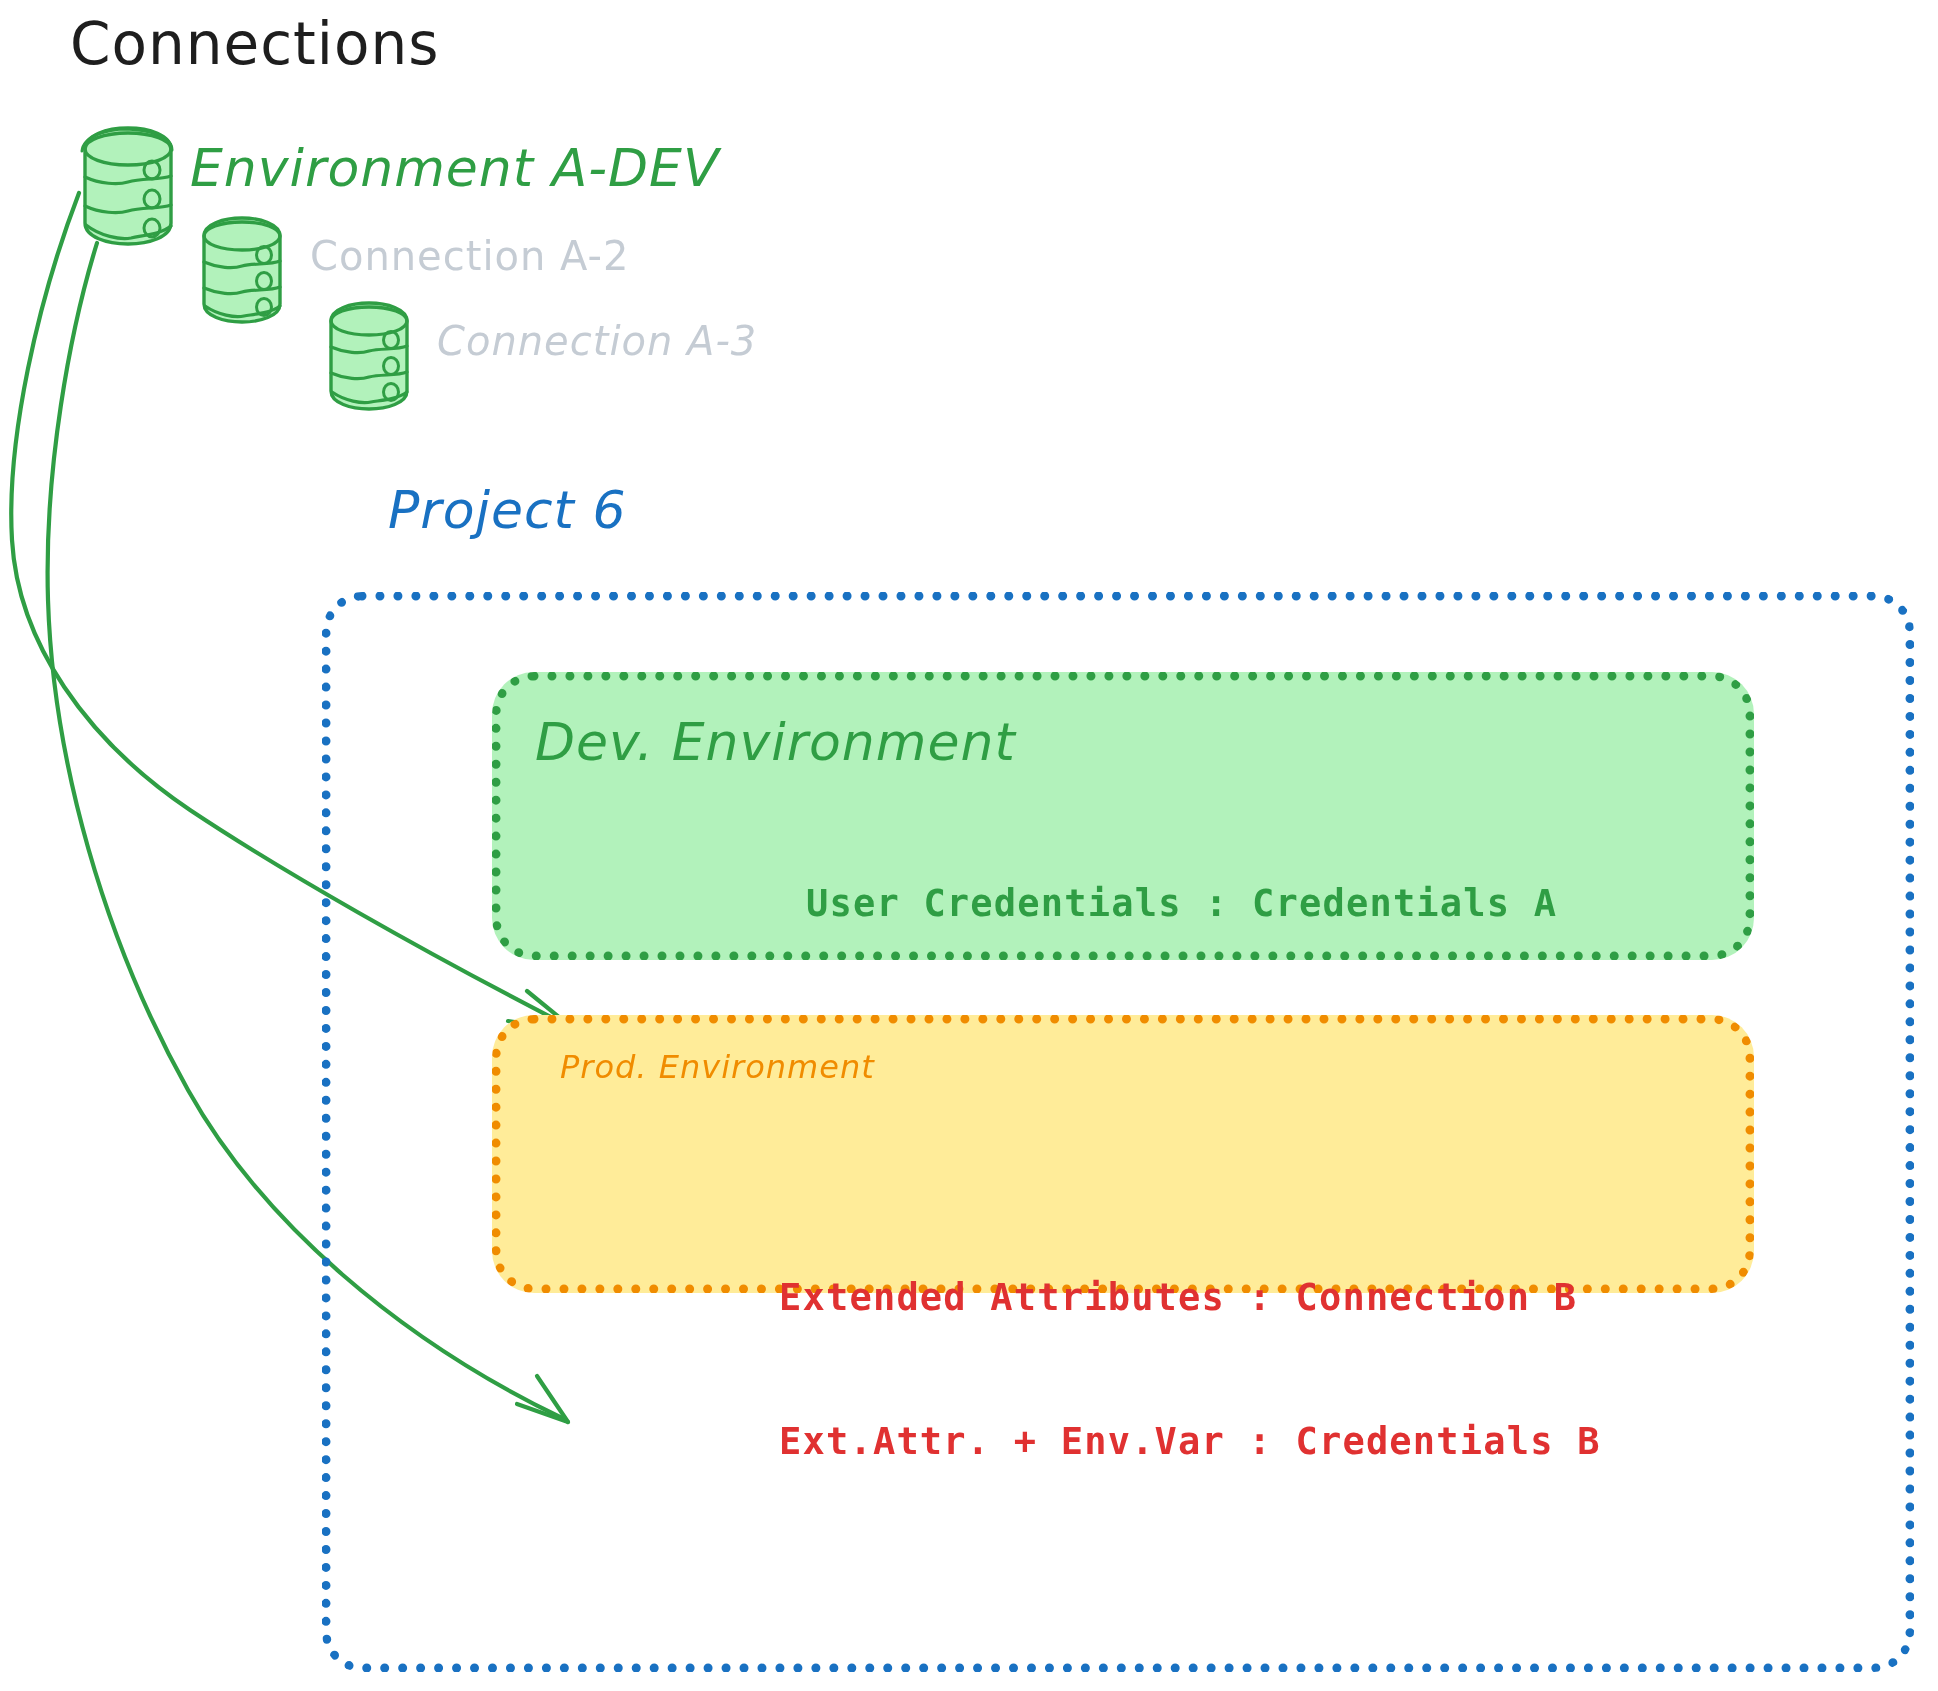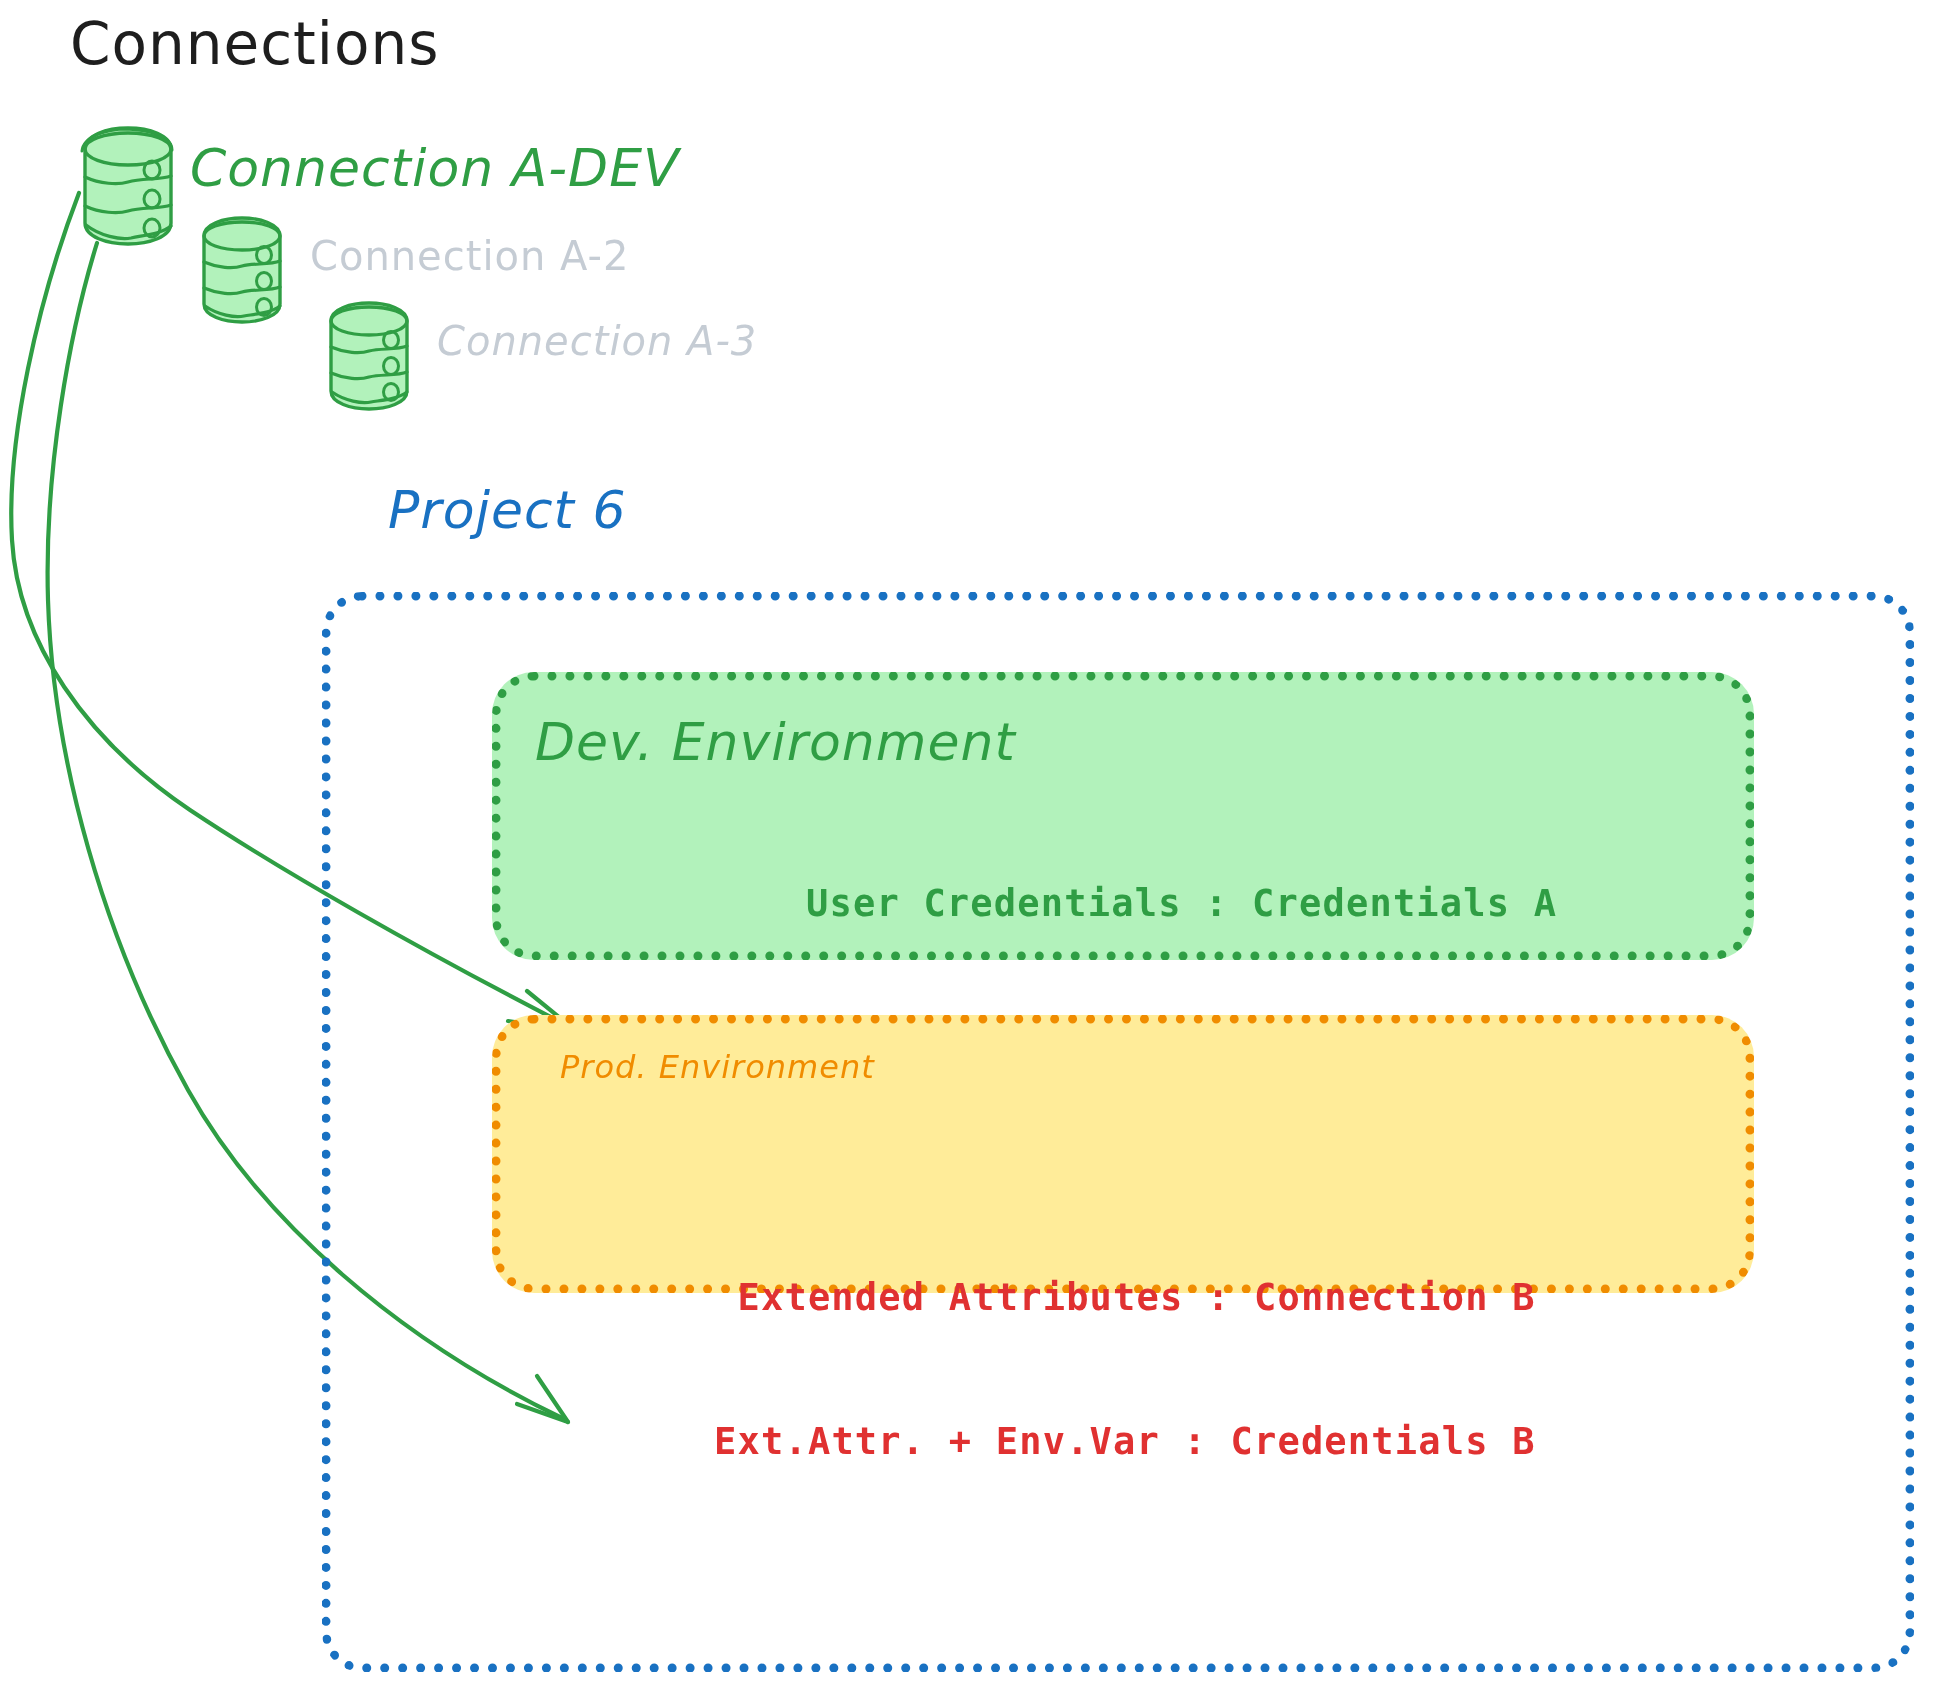--- a/index.html
+++ b/index.html
@@ -122,27 +122,26 @@
   }
 
   #dev-cred-line {
     left: 806px;
     top: 882px;
     font-size: 37px;
     color: #2f9e44;
     letter-spacing: 1.2px;
   }
   #prod-lines {
-    left: 714px;
+    left: 779px;
     top: 1178px;
     font-size: 37px;
     color: #e03131;
     line-height: 48px;
     letter-spacing: 1.2px;
-    text-align: right;
   }
 
   
   #overlay {
     left: 0;
     top: 0;
     width: 1938px;
     height: 1691px;
     pointer-events: none;
   }
@@ -224,21 +223,21 @@
     <g>
       <path d="M97 243
                C70 330 44 470 48 600
                C53 760 104 940 188 1090
                C262 1222 400 1340 562 1418" fill="none" stroke="#2f9e44" stroke-width="4.2" stroke-linecap="round" stroke-linejoin="round"></path>
       <path d="M537 1376 L568 1422" fill="none" stroke="#2f9e44" stroke-width="4.2" stroke-linecap="round"></path>
       <path d="M517 1404 L568 1422" fill="none" stroke="#2f9e44" stroke-width="4.2" stroke-linecap="round"></path>
     </g>
   </svg>
 
-  <div class="abs hand" id="label-conn-a-dev">Connection A-DEV</div>
+  <div class="abs hand" id="label-conn-a-dev">Environment A-DEV</div>
 
   <div class="abs hand" id="label-conn-a-2">Connection A-2</div>
 
   <div class="abs hand" id="label-conn-a-3">Connection A-3</div>
 
   <div class="abs hand" id="label-project-1">Project 6</div>
 
   <div class="abs dotted-box" id="project-box"></div>
 
   <div class="abs dotted-box" id="dev-env-box"></div>

